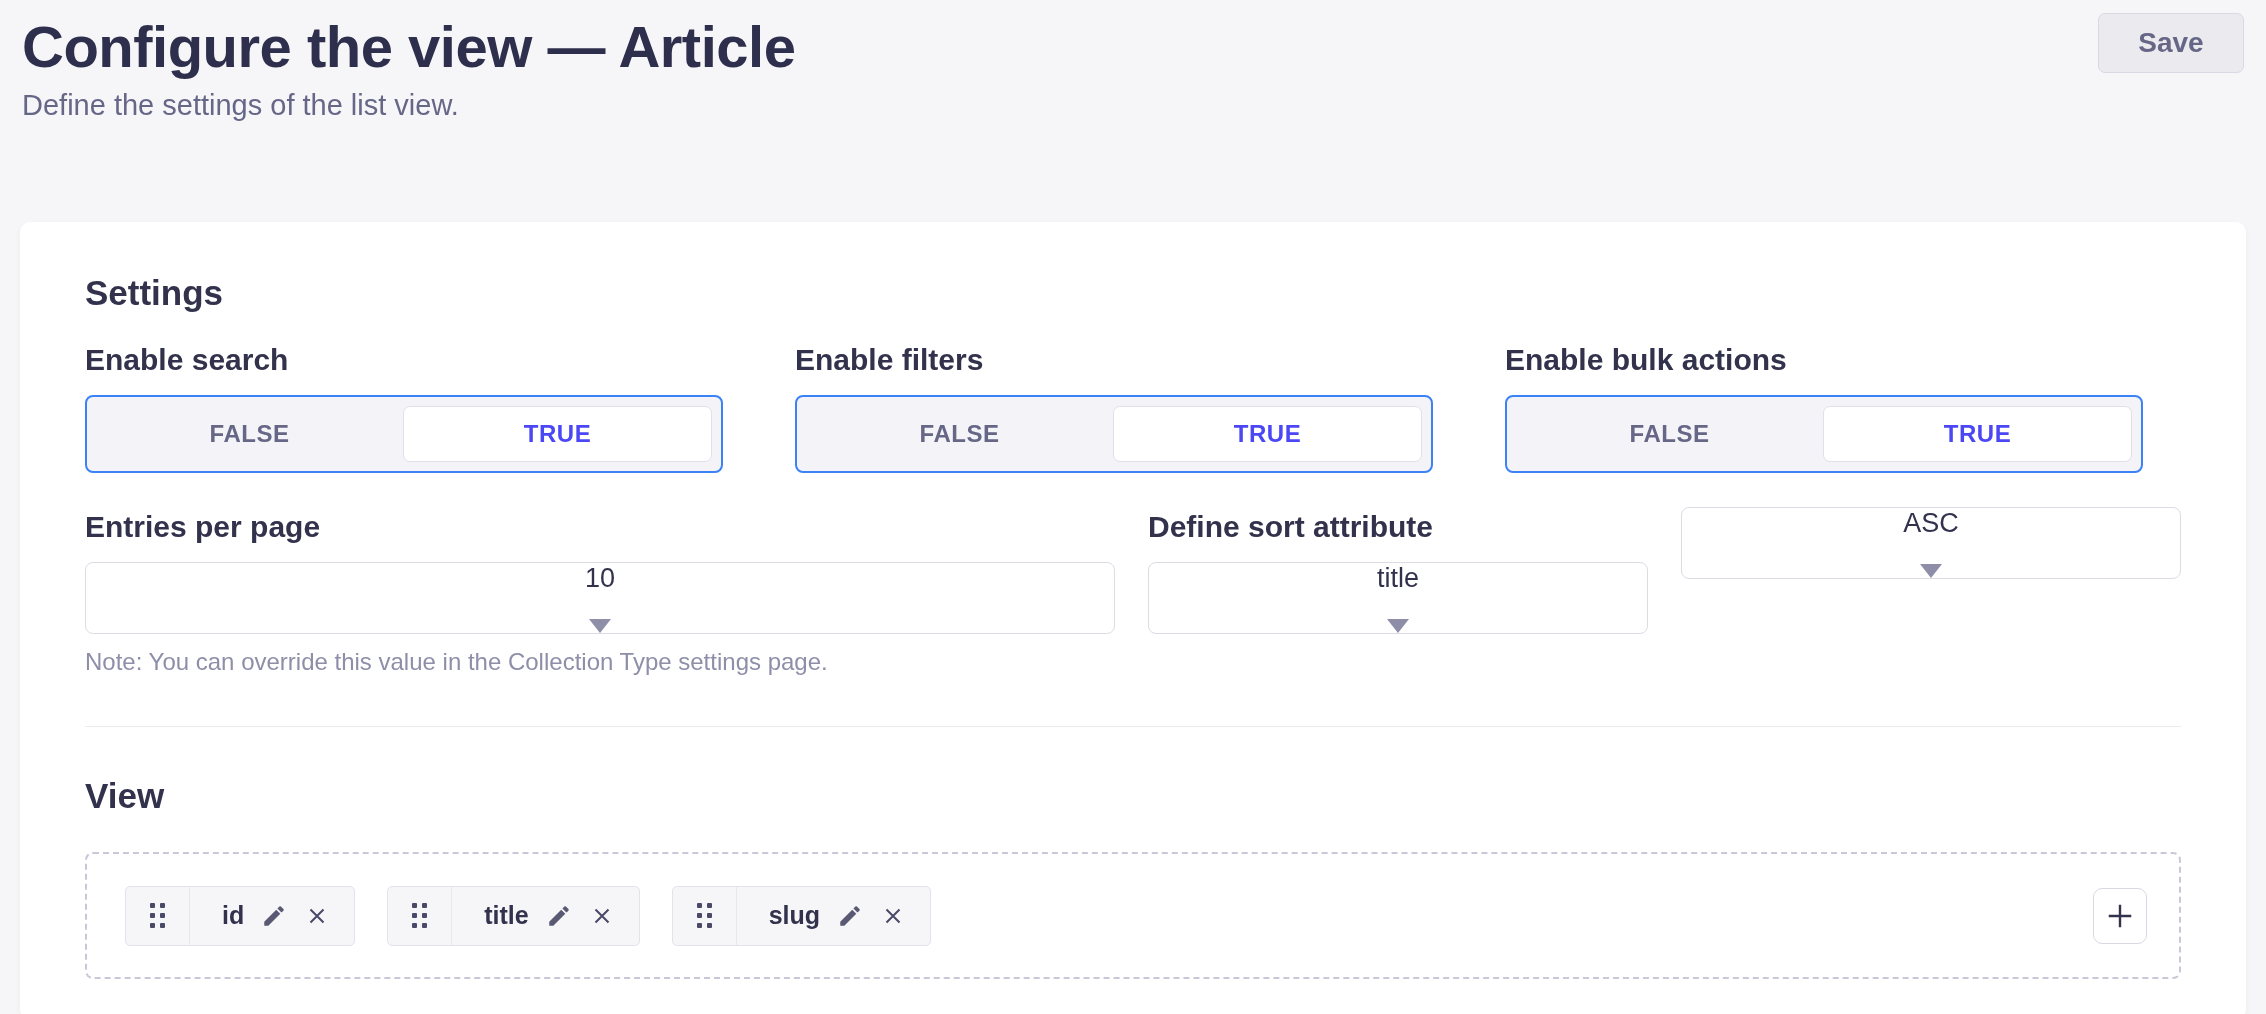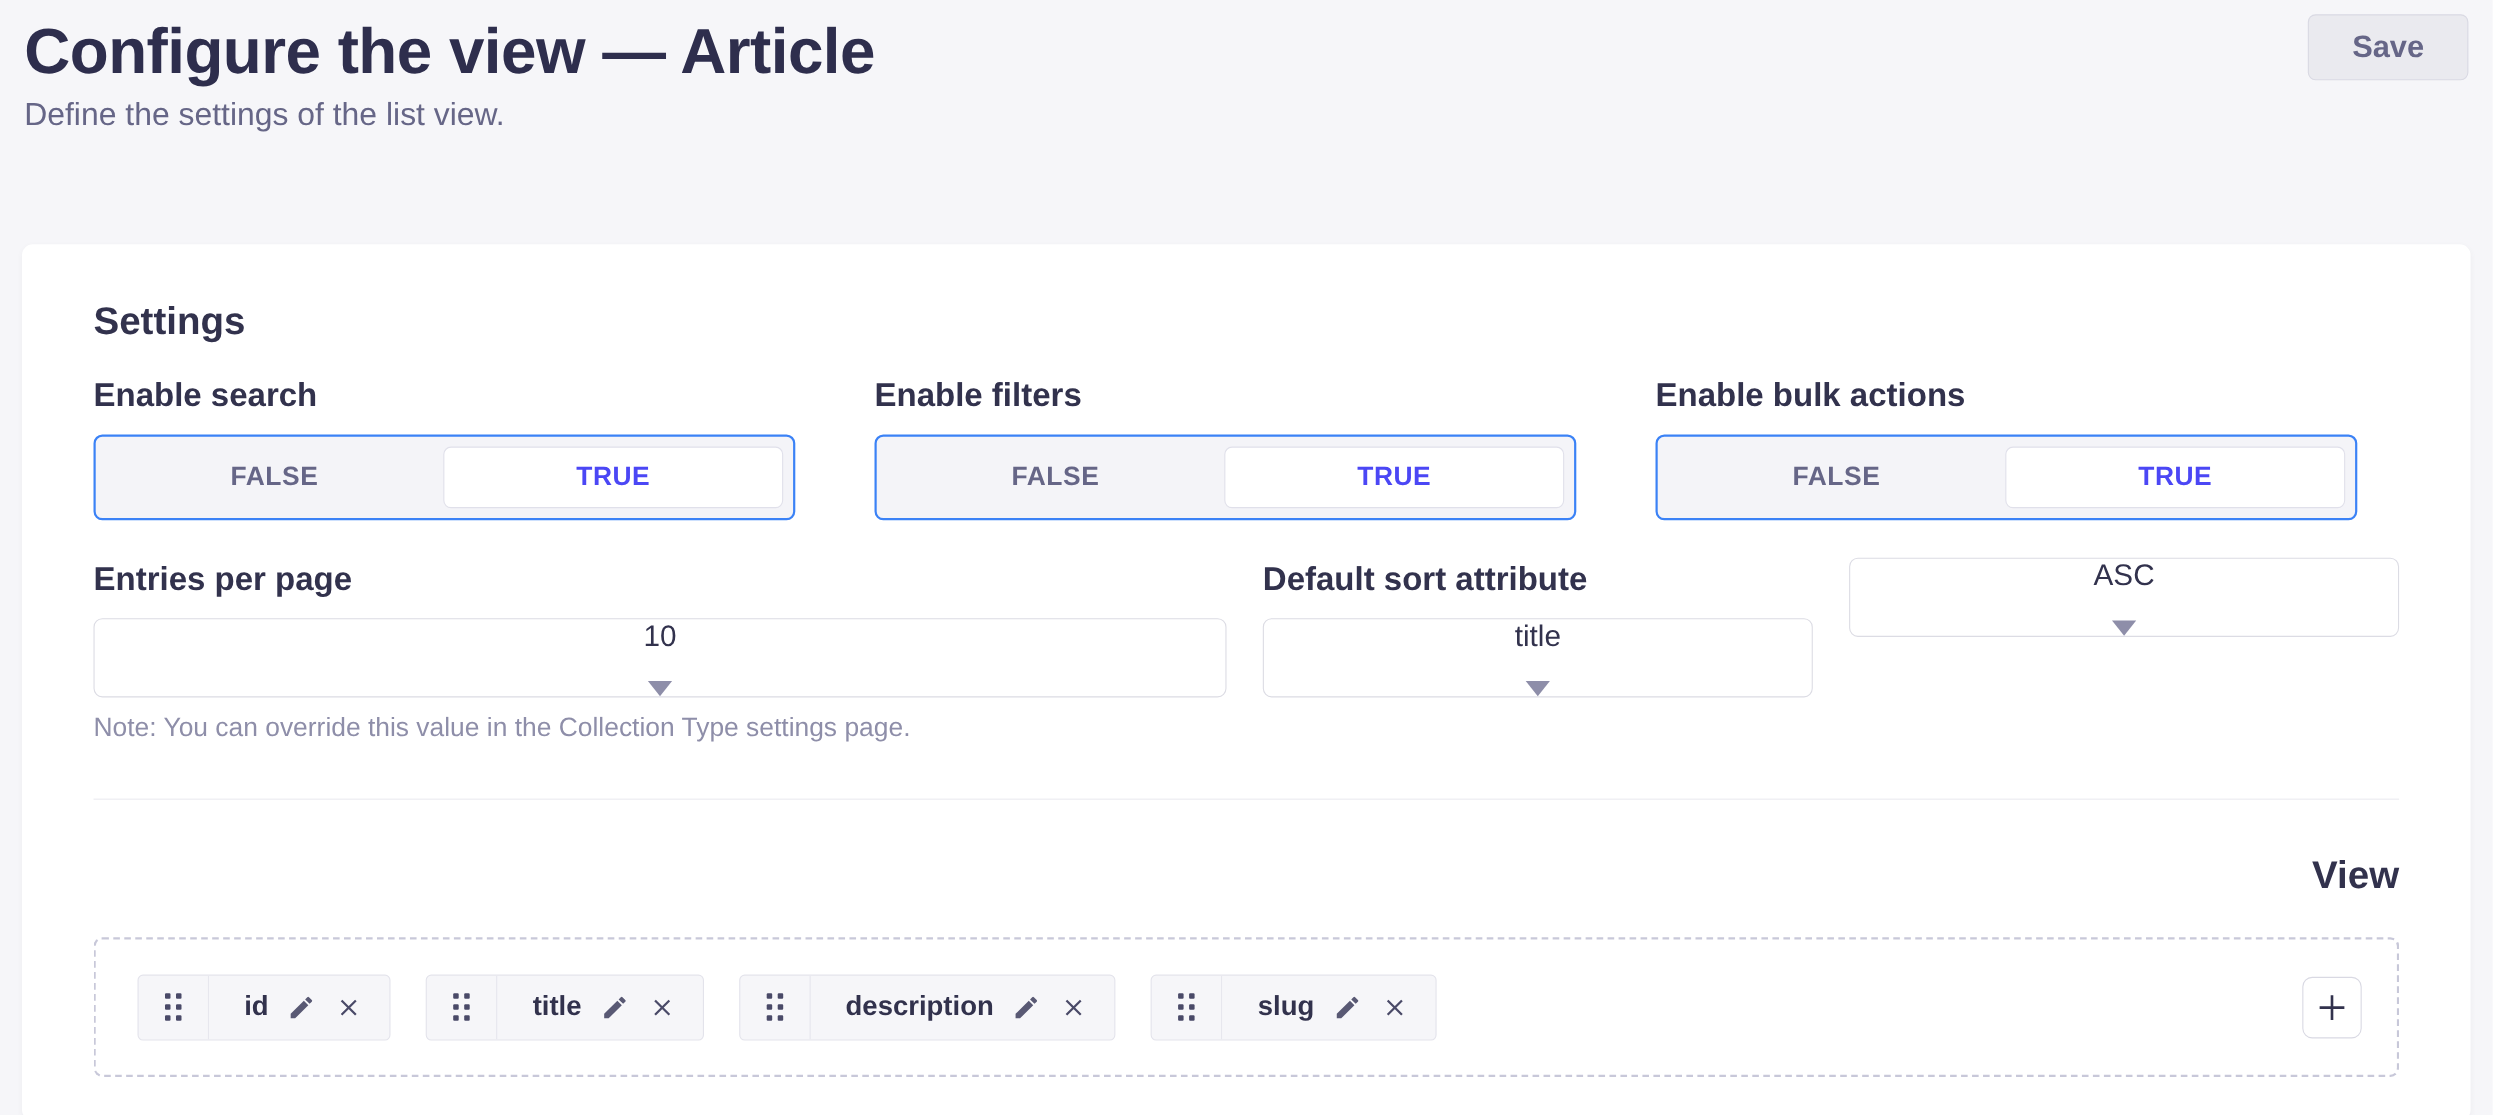--- a/index.html
+++ b/index.html
@@ -80,21 +80,21 @@
   .caret-down {
     width:0; height:0;
     border-left:11px solid transparent; border-right:11px solid transparent;
     border-top:14px solid #8e8ea9;
   }
   .note { margin-top:14px; font-size:24px; color:#8e8ea9; }
 
   .divider { margin-top:50px; border-top:1px solid #eaeaef; }
 
   
-  .view-heading { margin-top:46px;text-align:right; }
+  .view-heading { margin-top:46px; }
   .drop-zone {
     position:relative; margin-top:33px; height:127px;
     border:2px dashed #c8c8d9; border-radius:8px;
     padding:32px 38px; display:flex; align-items:center; gap:32px;
   }
   .pill {
     display:flex; align-items:stretch; height:60px;
     background:#f6f6f9; border:1px solid #e3e3eb; border-radius:5px;
     overflow:hidden;
   }
@@ -159,21 +159,21 @@
   <div class="selects-row">
     <div class="field">
       <div class="field-label">Entries per page</div>
       <div class="select">
         <span class="select-value">10</span>
         <span class="caret-down"></span>
       </div>
       <div class="note">Note: You can override this value in the Collection Type settings page.</div>
     </div>
     <div class="field">
-      <div class="field-label">Default sort attribute</div>
+      <div class="field-label">Define sort attribute</div>
       <div class="select">
         <span class="select-value">title</span>
         <span class="caret-down"></span>
       </div>
     </div>
     <div class="field">
       <div class="select">
         <span class="select-value">ASC</span>
         <span class="caret-down"></span>
       </div>
@@ -231,45 +231,20 @@
             </svg>
         </button>
         <button class="icon-btn">
           <svg width="26" height="26" viewBox="0 0 24 24">
               <path d="M6 6 L18 18 M18 6 L6 18" stroke="#4a4a68" stroke-width="1.9" fill="none"></path>
             </svg>
         </button>
       </div>
     </div>
 
-    <div class="pill">
-      <div class="pill-handle">
-        <span class="dots">
-            <span></span>
-            <span></span>
-            <span></span>
-            <span></span>
-            <span></span>
-            <span></span>
-          </span>
-      </div>
-      <div class="pill-body">
-        <span class="pill-label">description</span>
-        <button class="icon-btn">
-          <svg width="26" height="26" viewBox="0 0 24 24">
-              <path fill="#595974" d="M3 17.25V21h3.75L17.81 9.94l-3.75-3.75L3 17.25zM20.71 7.04a1 1 0 0 0 0-1.41l-2.34-2.34a1 1 0 0 0-1.41 0l-1.83 1.83 3.75 3.75 1.83-1.83z"></path>
-            </svg>
-        </button>
-        <button class="icon-btn">
-          <svg width="26" height="26" viewBox="0 0 24 24">
-              <path d="M6 6 L18 18 M18 6 L6 18" stroke="#4a4a68" stroke-width="1.9" fill="none"></path>
-            </svg>
-        </button>
-      </div>
-    </div>
 
     <div class="pill">
       <div class="pill-handle">
         <span class="dots">
             <span></span>
             <span></span>
             <span></span>
             <span></span>
             <span></span>
             <span></span>

